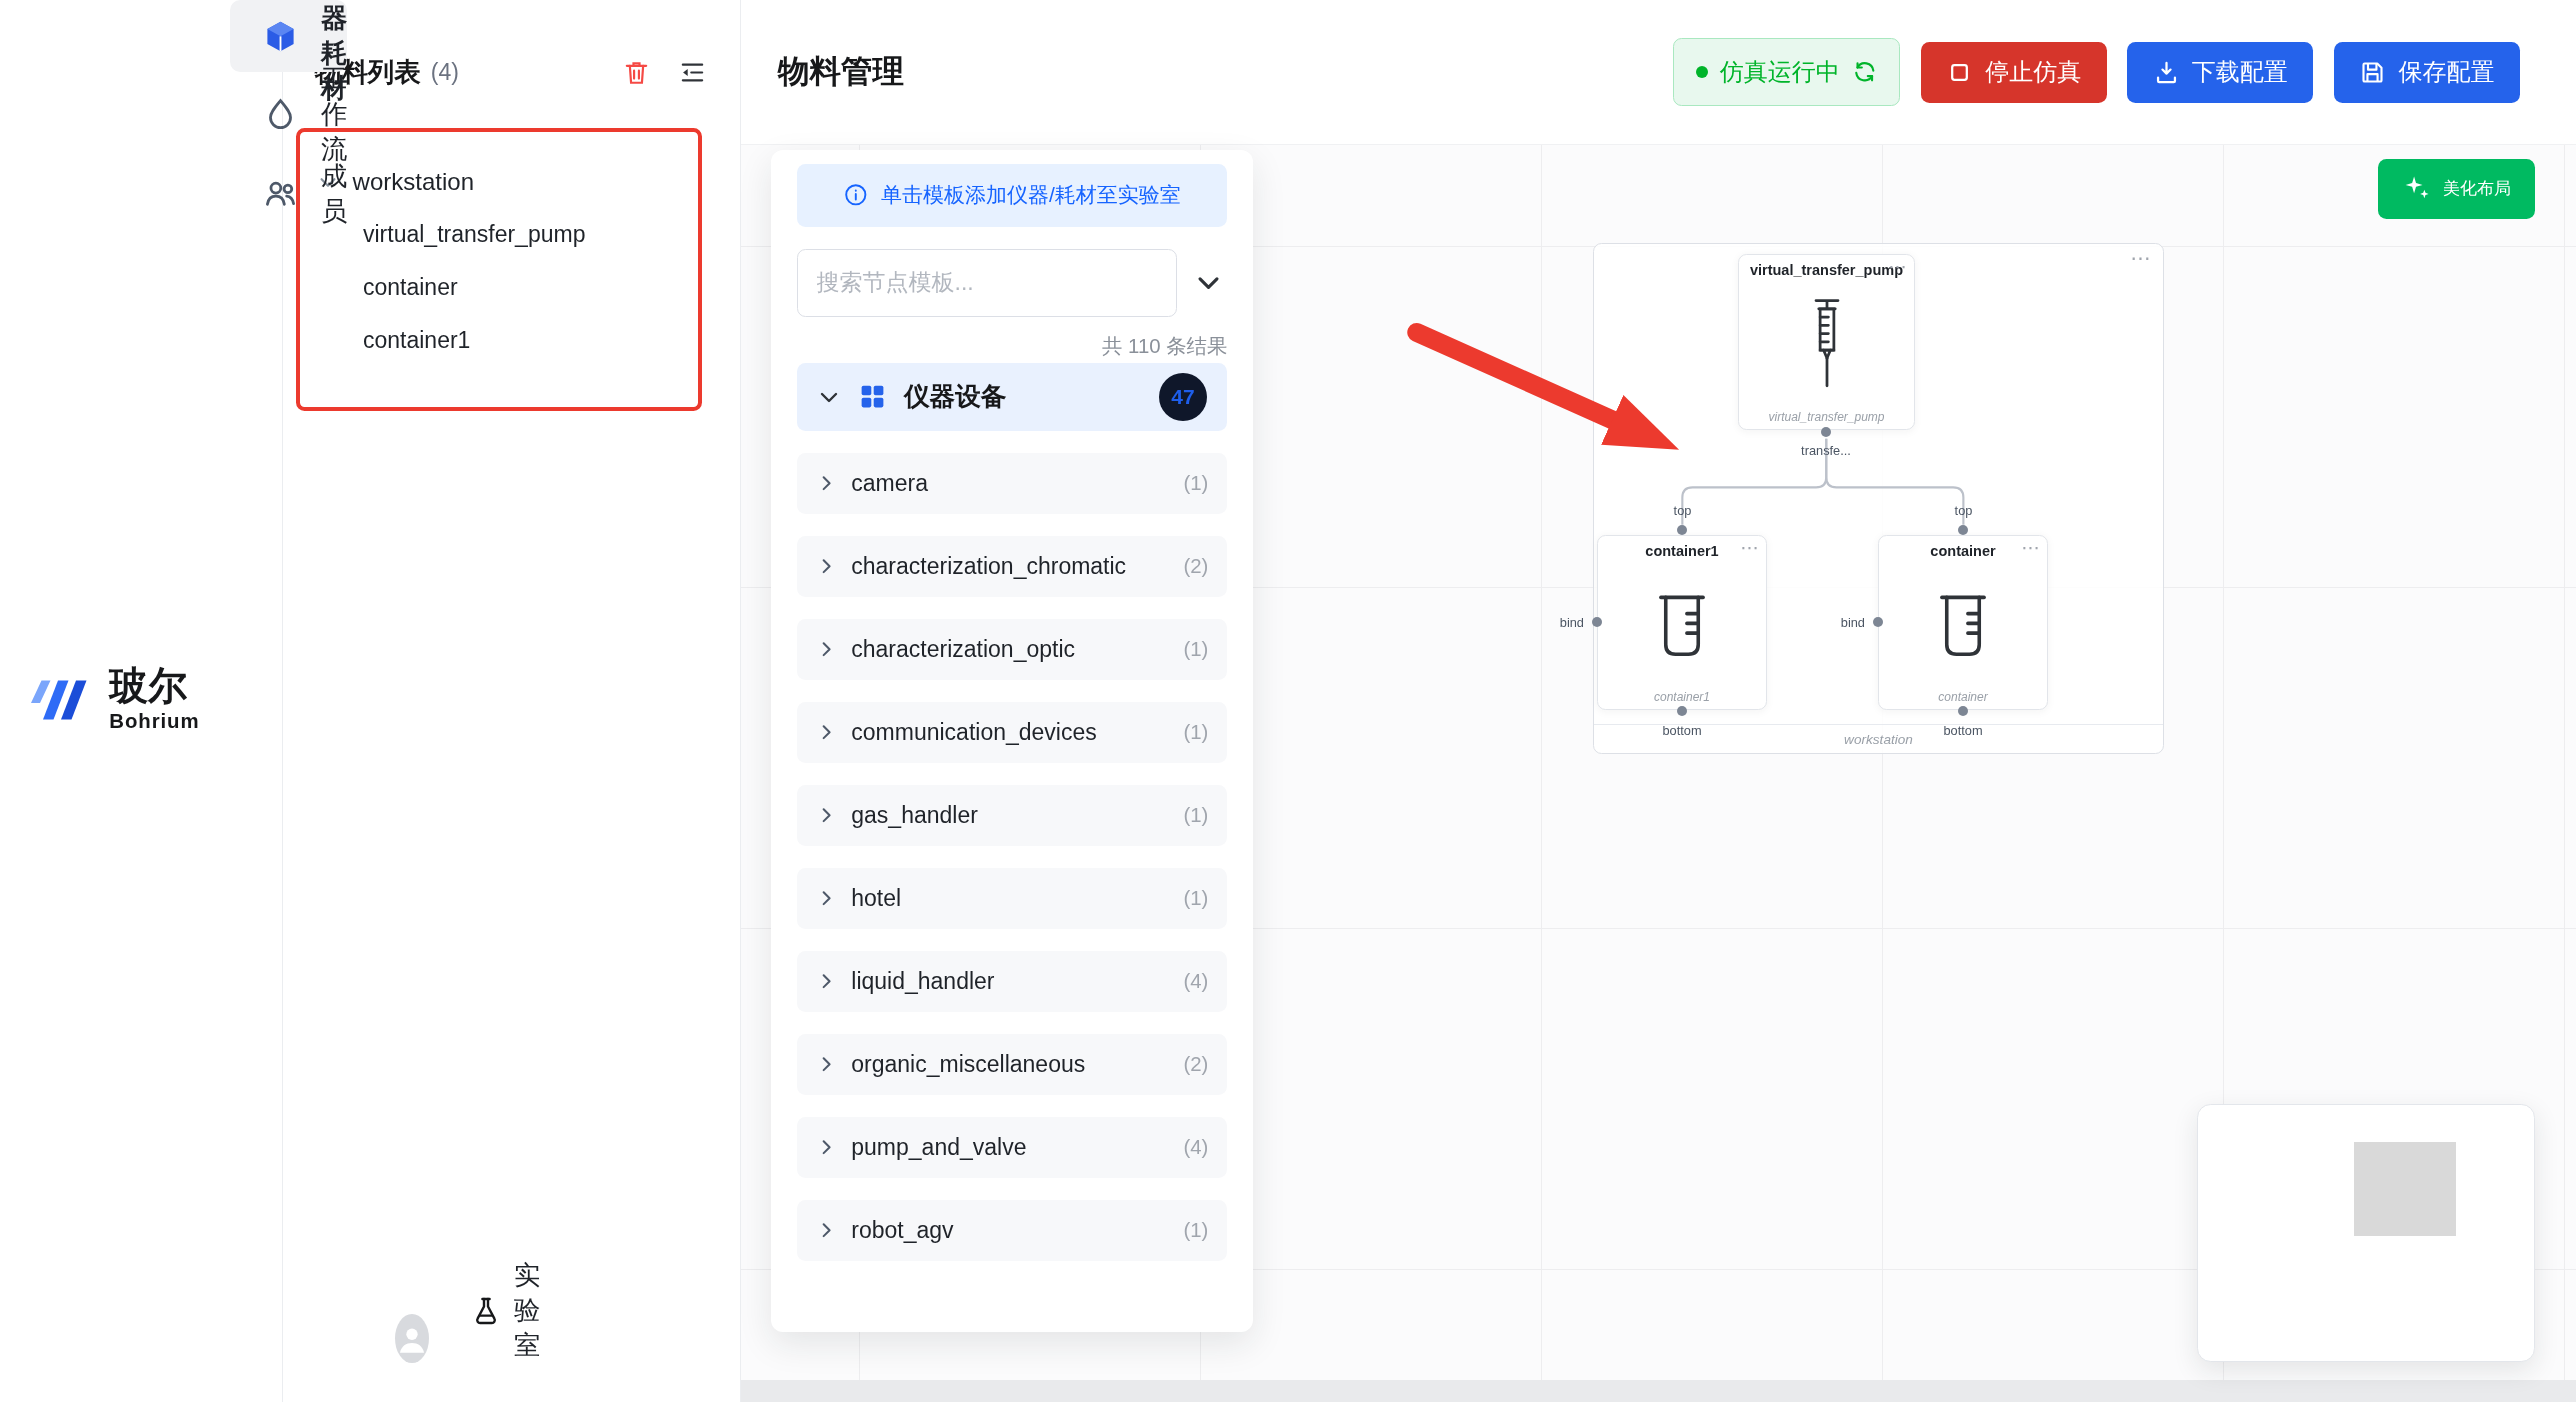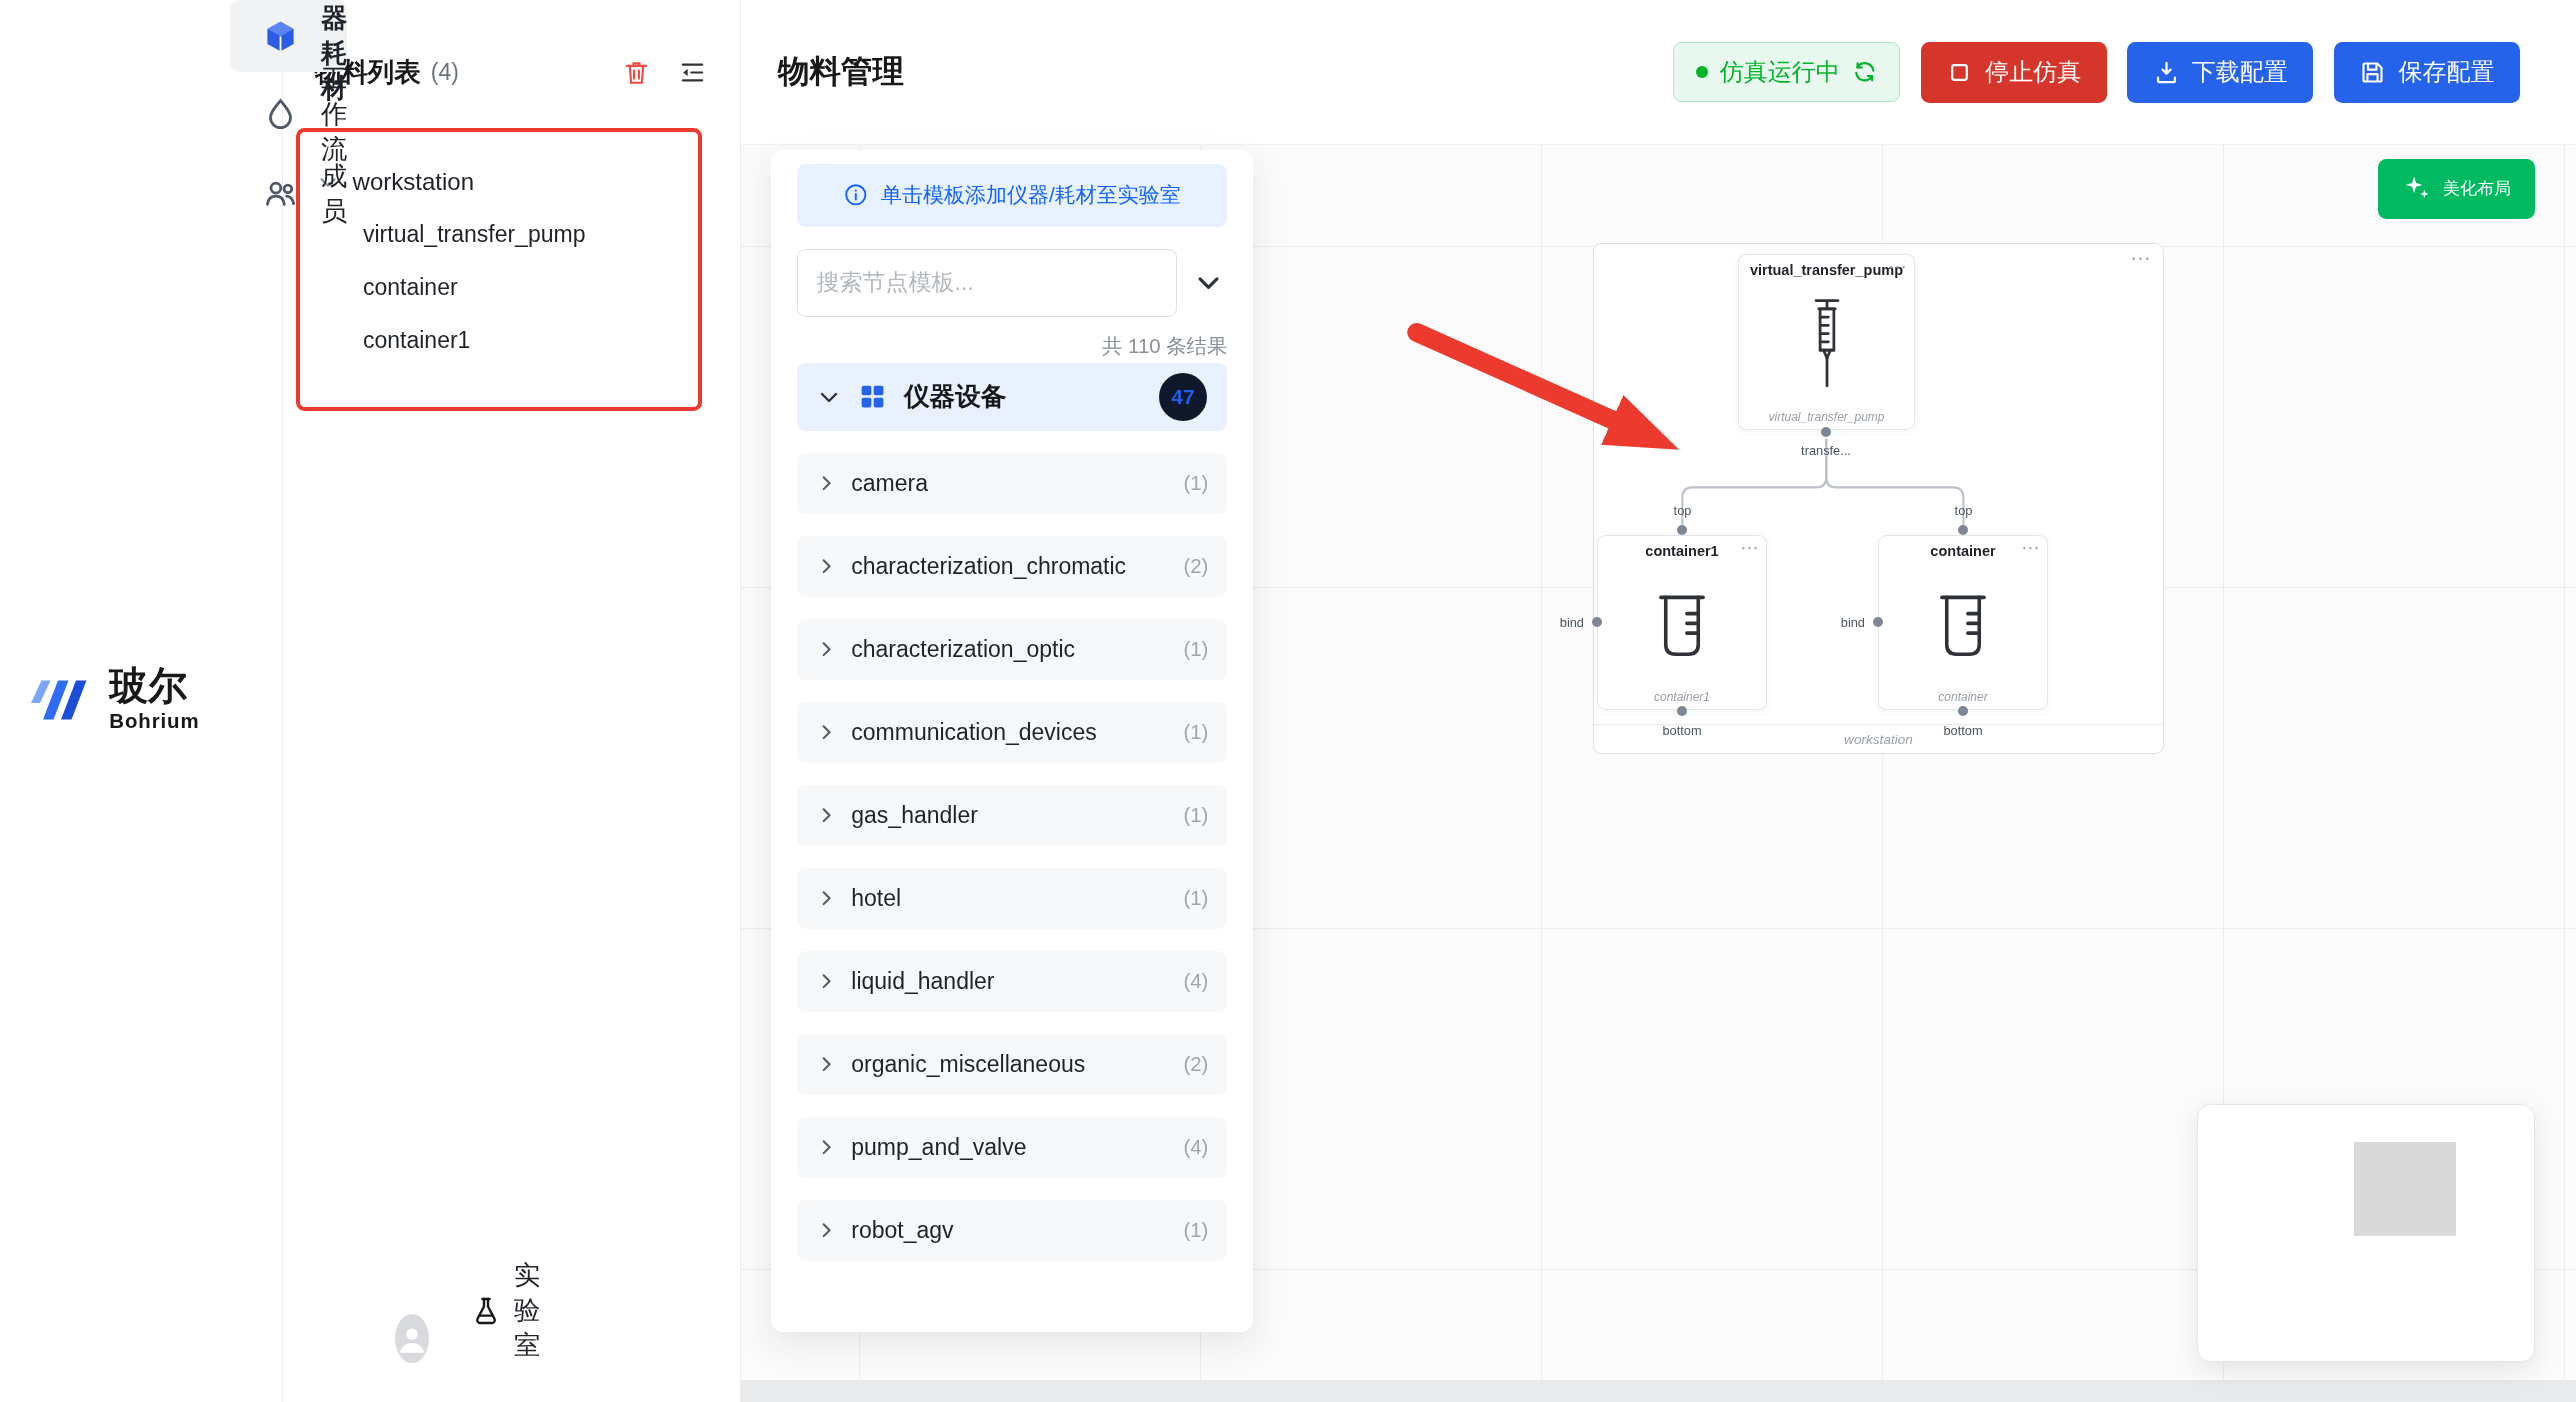--- a/index.html
+++ b/index.html
@@ -34,21 +34,21 @@
 .tree{padding:65px 25.6px 0 34px}
 .tree-root{display:flex;align-items:center;gap:13.6px;height:53px;font-size:24px;color:#1f2329;cursor:pointer}
 .tree-chevron{color:#86909c}
 .tree-child{height:53px;display:flex;align-items:center;padding-left:46px;font-size:23px;color:#1f2329;cursor:pointer}
 .annotation-box{position:absolute;left:296px;top:128px;width:406px;height:283px;border:4.3px solid #ec3a2e;border-radius:8.5px;z-index:70;pointer-events:none}
 
 
 .main-header{position:absolute;left:741px;top:0;right:0;height:145px;background:#fff;border-bottom:0.9px solid #f0f1f3;display:flex;align-items:center;padding:0 56px 0 37px;z-index:30}
 .page-title{font-size:31.5px;font-weight:700;color:#17181a}
 .header-actions{margin-left:auto;display:flex;align-items:center;gap:20.4px}
-.status-pill{height:60px;display:flex;align-items:center;gap:12px;padding:0 22px;background:#e8f8ee;border:1.7px solid #a9e8c0;border-radius:8.5px;color:#00b42a;font-size:24px;font-weight:500}
+.status-pill{height:68px;display:flex;align-items:center;gap:12px;padding:0 22px;background:#e8f8ee;border:1.7px solid #a9e8c0;border-radius:8.5px;color:#00b42a;font-size:24px;font-weight:500}
 .status-dot{width:12px;height:12px;border-radius:50%;background:#00b42a}
 .btn{height:61px;display:flex;align-items:center;gap:12px;padding:0 25.6px;border-radius:8.5px;font-size:24px;font-weight:500;color:#fff;cursor:pointer;border:none}
 .btn-stop{background:#d6352b}
 .btn-blue{background:#2563eb}
 .btn-icon{width:27px;height:27px;color:#fff}
 .pill-icon{width:25.6px;height:25.6px;color:#00b42a}
 
 
 .canvas{position:absolute;left:741px;top:145px;right:0;bottom:0;background:#fbfbfc;background-image:linear-gradient(#ededef 0.9px,transparent 0.9px),linear-gradient(90deg,#ededef 0.9px,transparent 0.9px);background-size:341px 341px;background-position:118px 101px;z-index:10;overflow:hidden}
 .bottom-strip{position:absolute;left:0;right:0;bottom:0;height:22px;background:#e9eaec;z-index:12}

